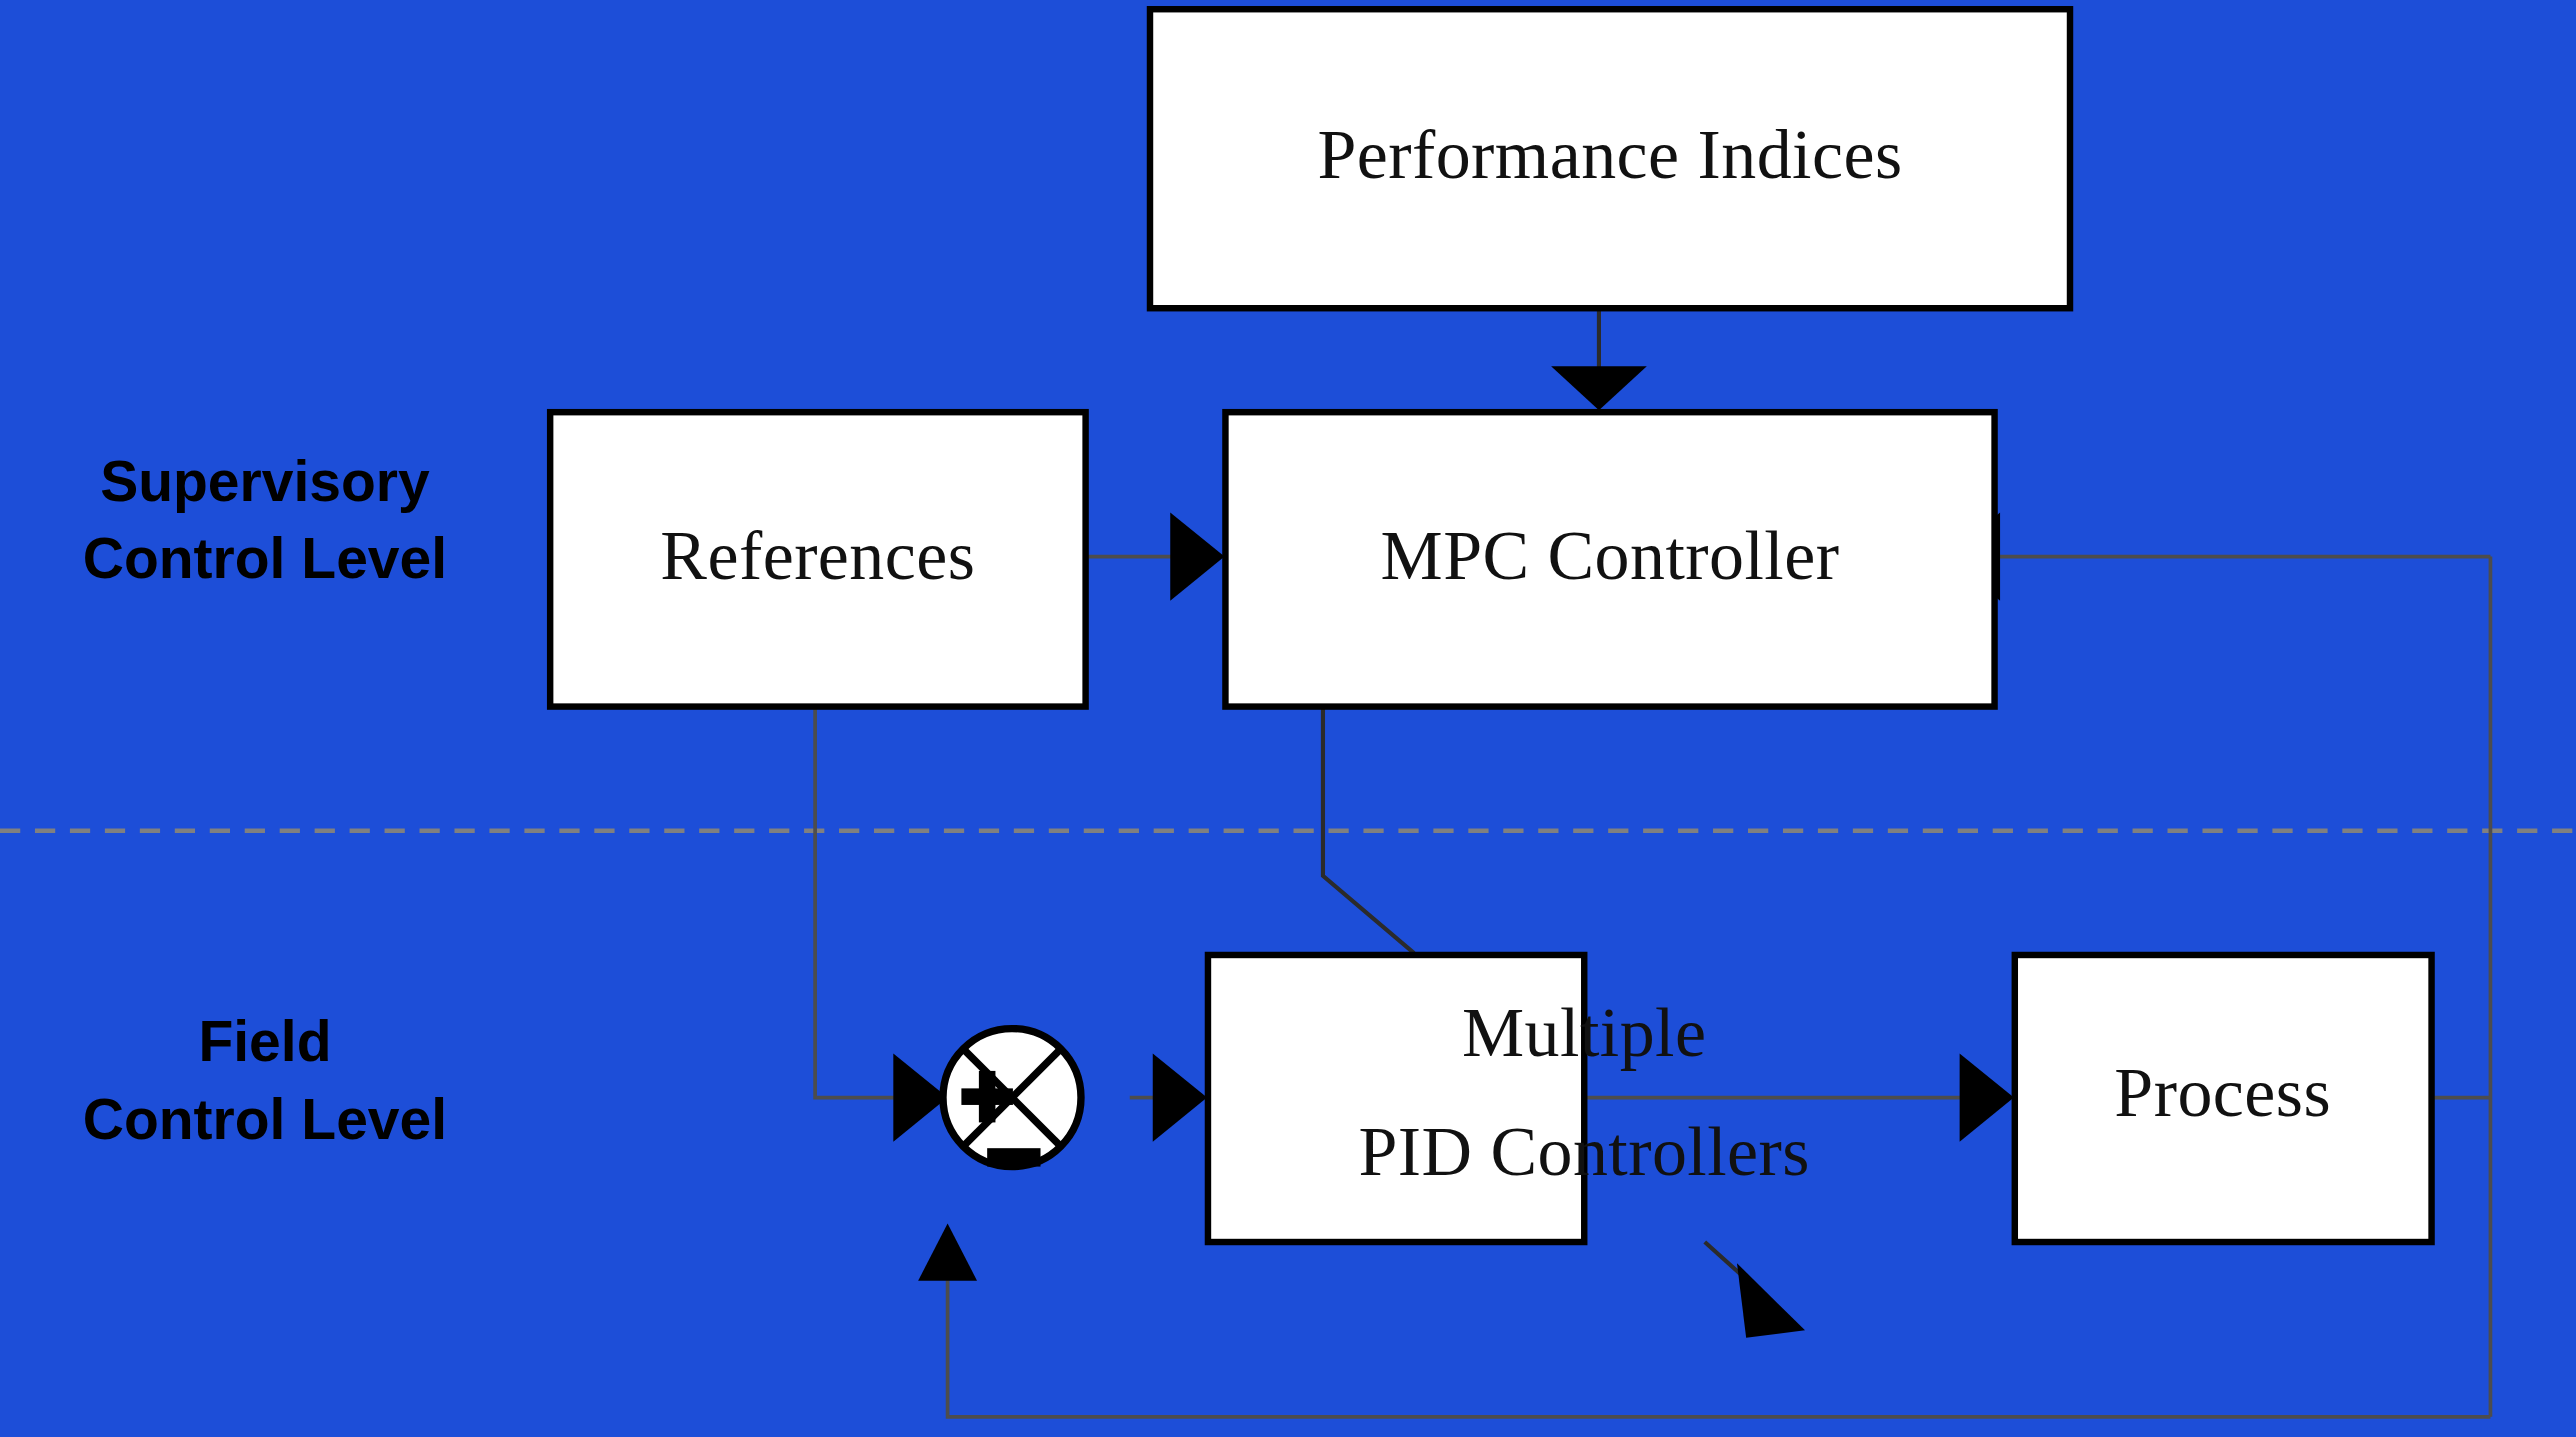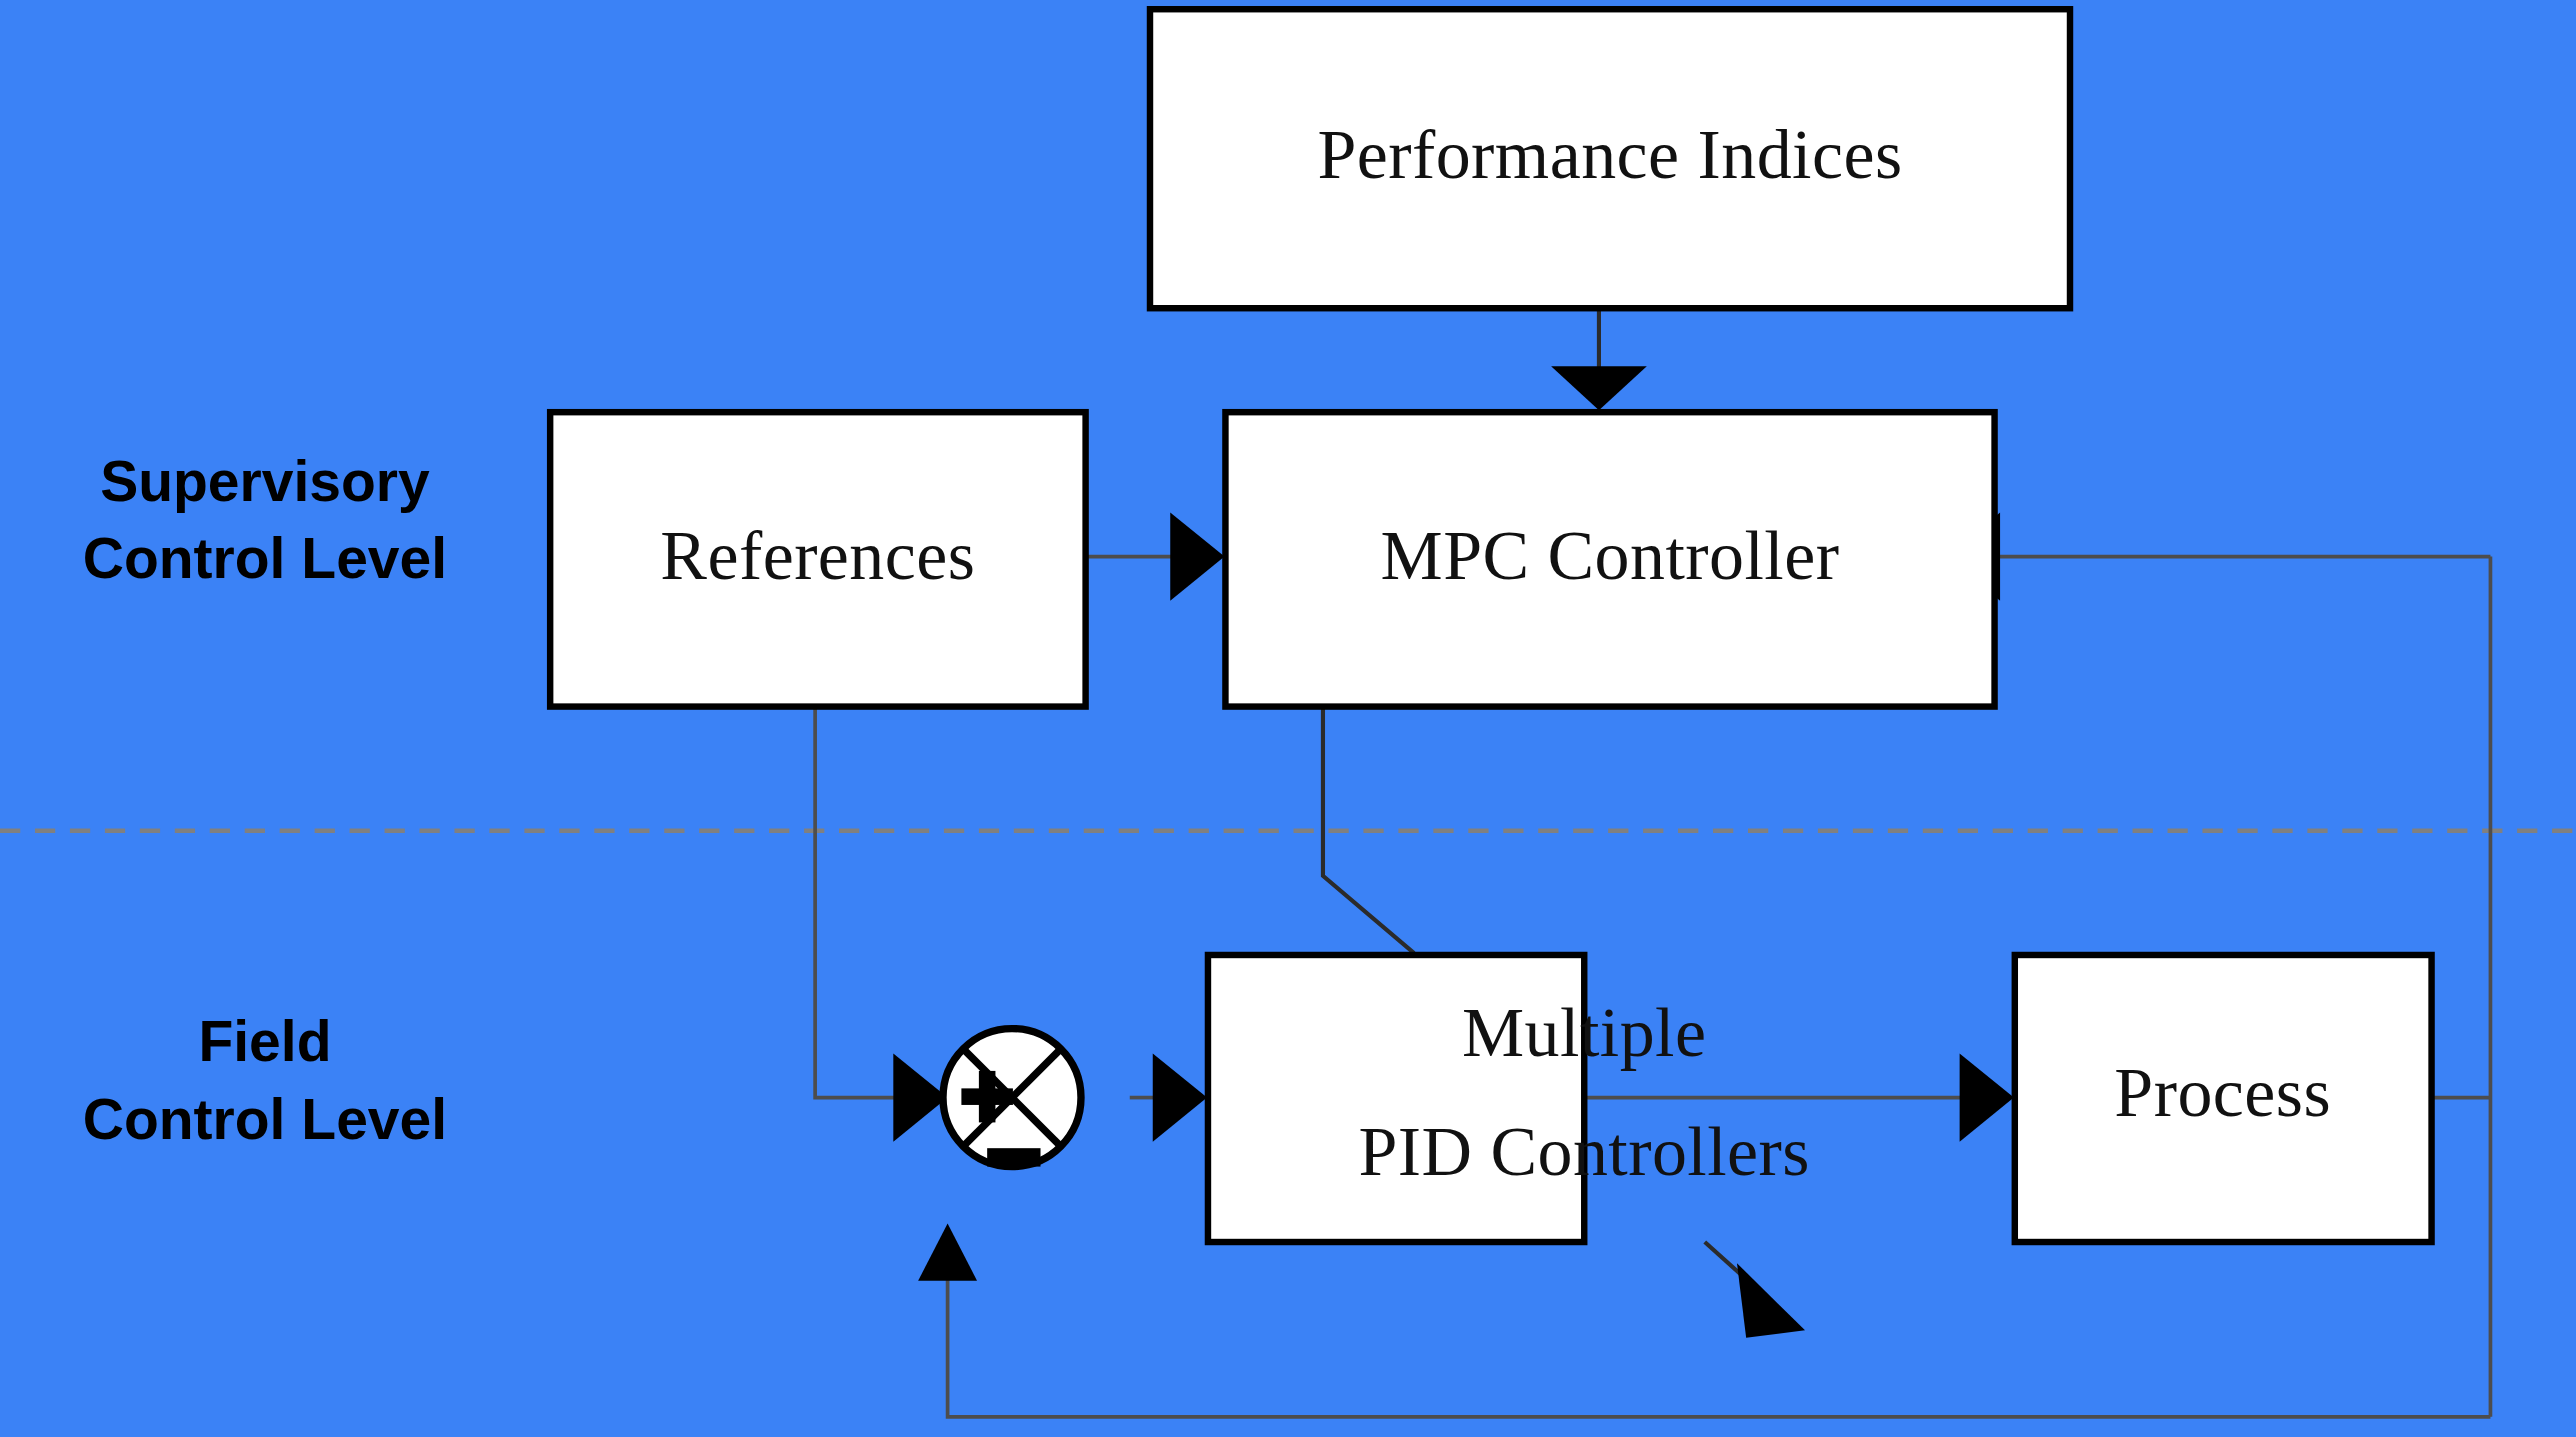--- a/index.html
+++ b/index.html
@@ -4,21 +4,21 @@
 <style>
   html, body {
     margin: 0;
     padding: 0;
     background: #ffffff;
   }
   #canvas {
     position: relative;
     width: 2576px;
     height: 1438px;
-    background: #3b82f6;
+    background: #1d4ed8;
     overflow: hidden;
     font-family: "Liberation Serif", serif;
   }
   svg.diagram {
     position: absolute;
     left: 0;
     top: 0;
     width: 2576px;
     height: 1438px;
   }

